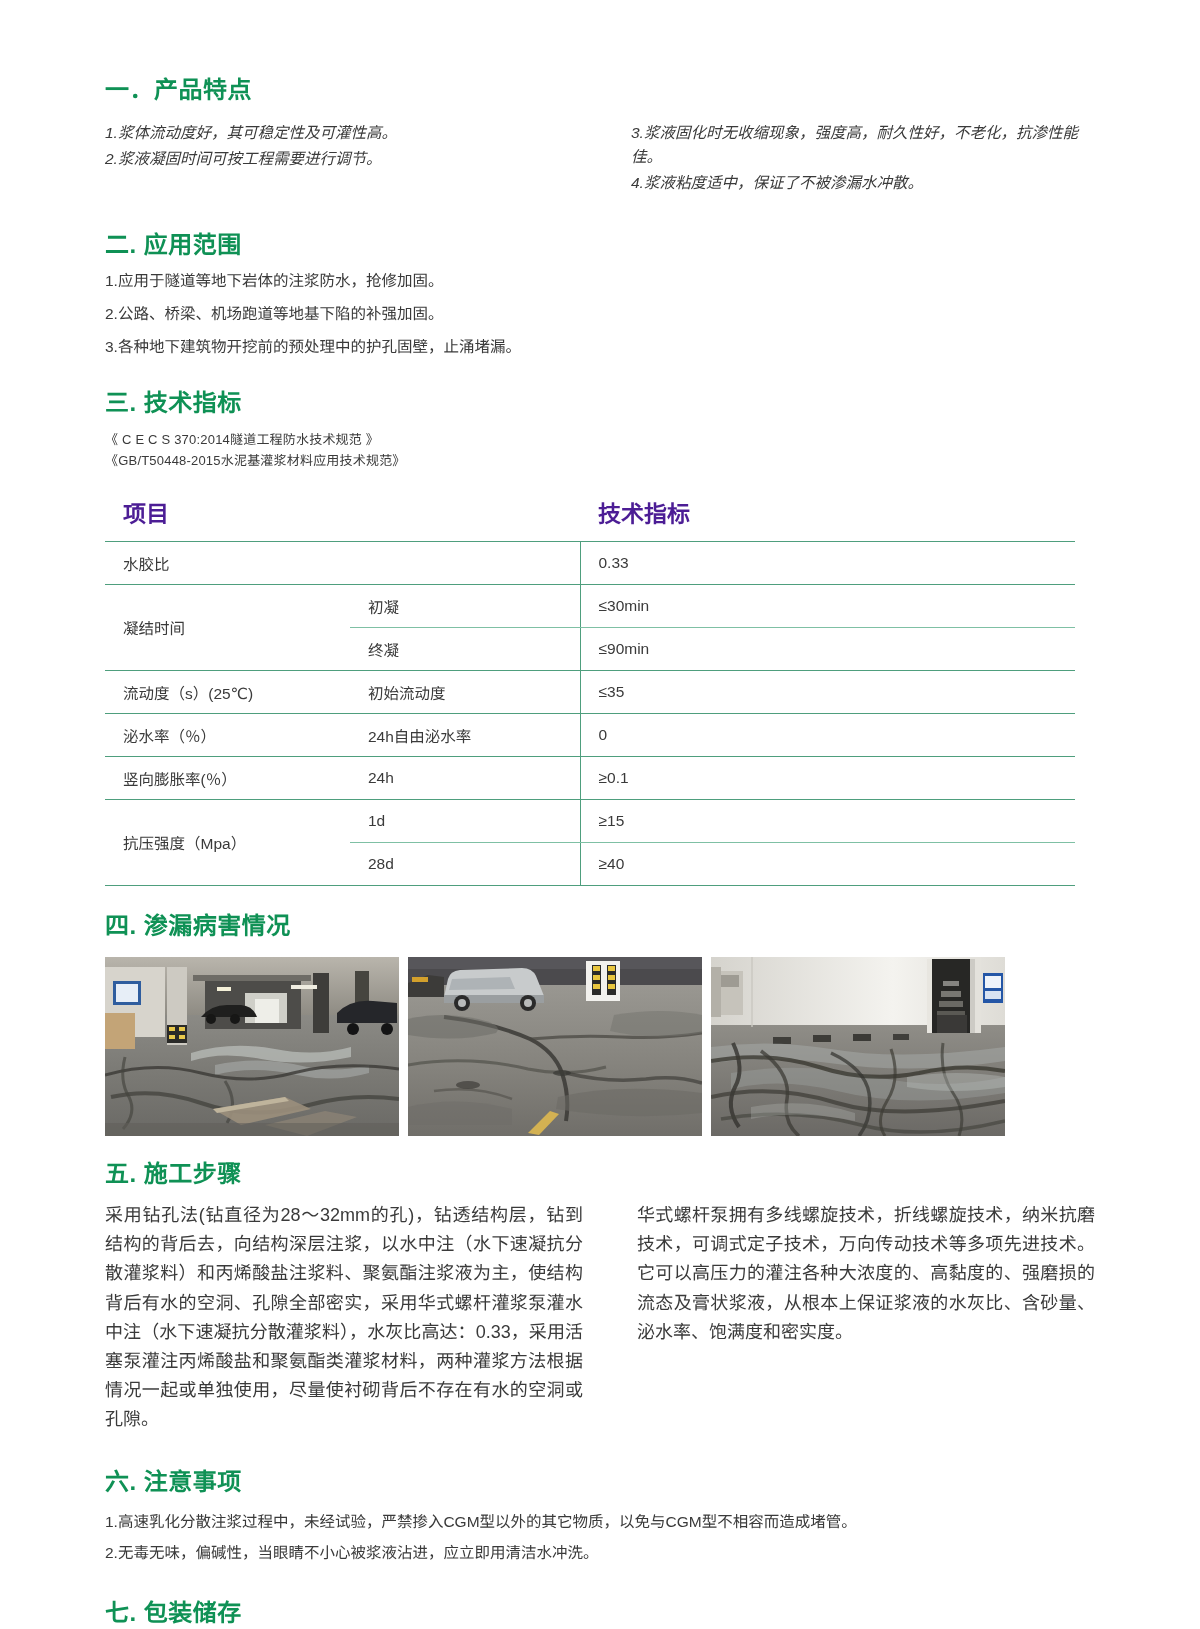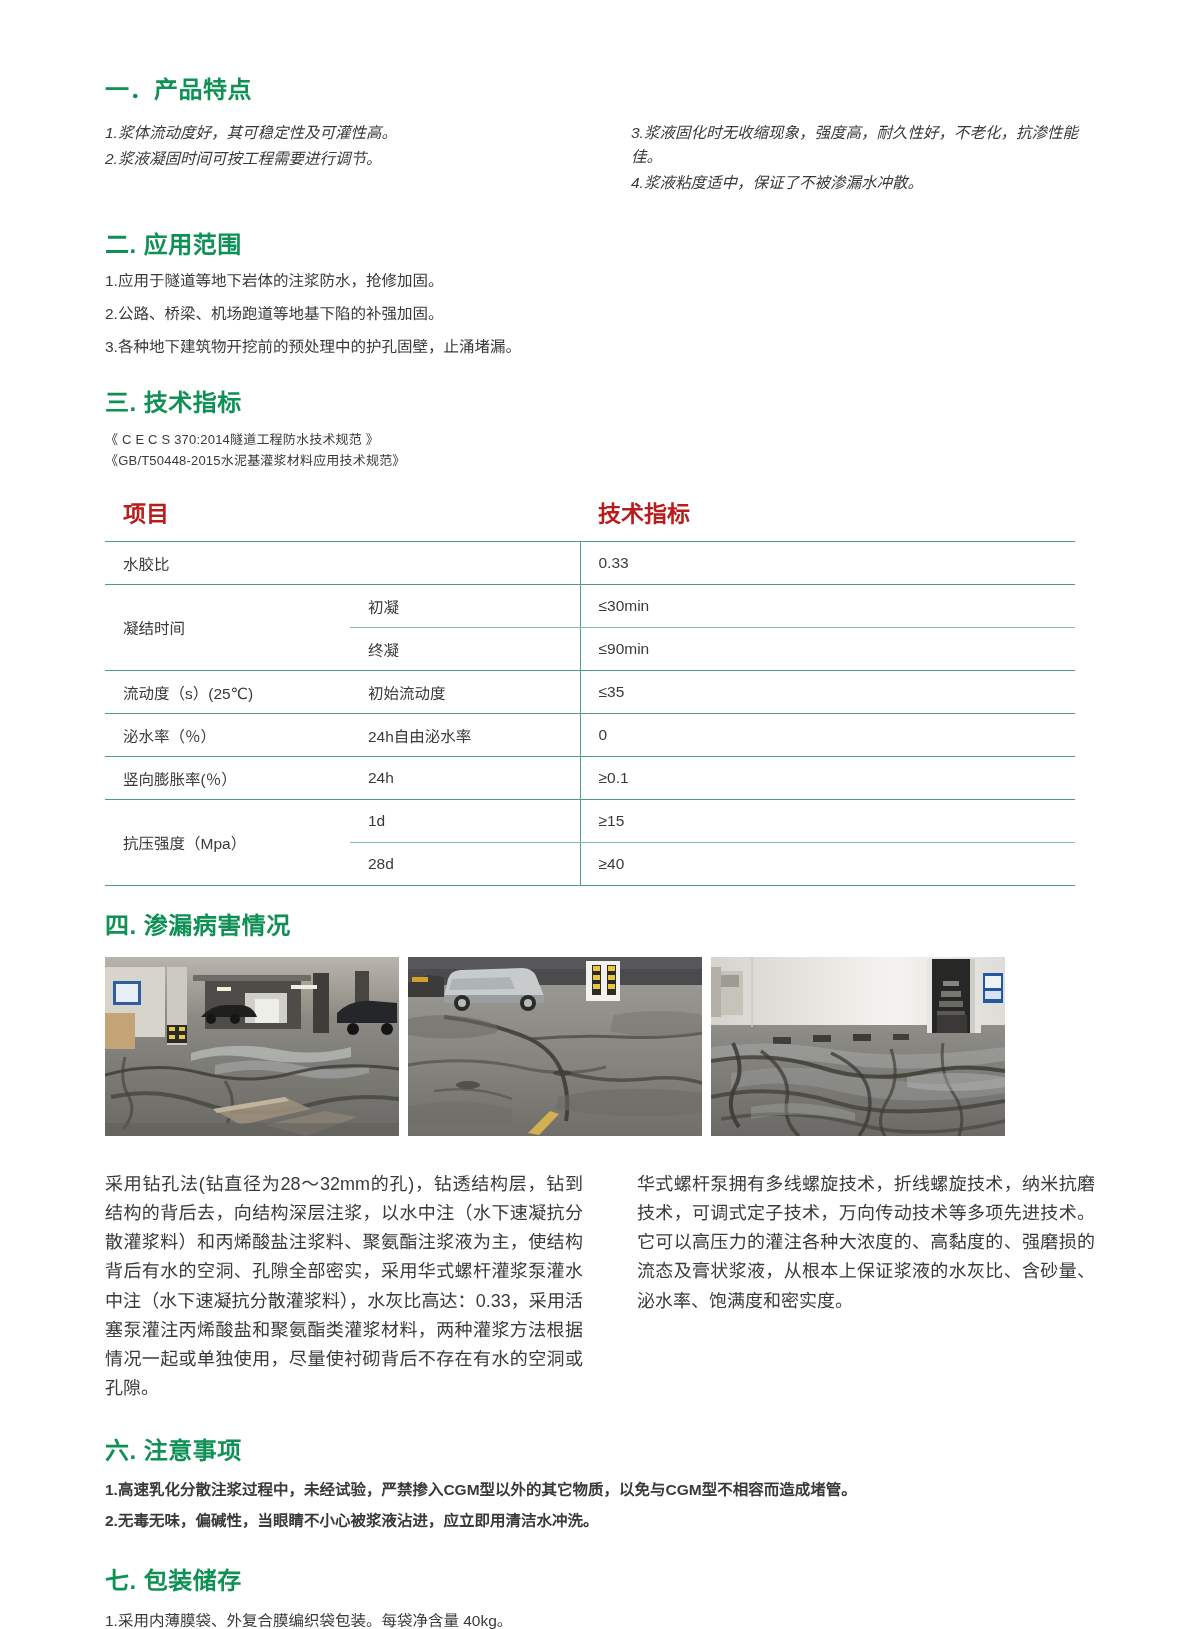--- a/index.html
+++ b/index.html
@@ -76,21 +76,21 @@
   .spec-table col.c3 { width: 495px; }
 
   .spec-table th,
   .spec-table td {
     text-align: left;
     vertical-align: middle;
     padding: 8px 0 8px 18px;
     font-weight: normal;
   }
   .spec-table thead th {
-    color: #b91c1c;
+    color: #4c1d95;
     font-size: 23px;
     font-weight: bold;
     padding-bottom: 12px;
     padding-top: 2px;
     border-bottom: 1.6px solid #4e9e7d;
   }
   .spec-table tbody td {
     border-bottom: 1.6px solid #4e9e7d;
     height: 26px;
   }
@@ -119,21 +119,21 @@
     font-size: 18px;
     line-height: 1.62;
     color: #3a3a3a;
     margin: 0;
     text-align: justify;
   }
   .sec5-body { margin-top: 12px; }
   .sec5-body .col-left { width: 478px; flex: 0 0 478px; }
   .sec5-body .col-right { padding-left: 28px; }
 
-  .notes { margin-top: 12px; font-weight: bold; }
+  .notes { margin-top: 12px; }
   .notes .body-line { margin-top: 7px; font-size: 15.5px; }
   .pack { margin-top: 12px; }
   .pack .body-line { margin-top: 7px; font-size: 15.5px; }
 </style>
 </head>
 <body>
 
 <div class="page">
 
   <div class="sec-1">
@@ -406,20 +406,21 @@
           <path d="M10 162 q72 -12 140 6 q62 16 144 -4" stroke="#403f38" stroke-width="3.5" fill="none" opacity="0.6"></path>
 
           <path d="M196 120 q50 -8 98 0 l0 10 q-52 8 -98 0 z" fill="#c4c8c5" opacity="0.35"></path>
           <path d="M40 150 q54 -10 104 6 l0 8 q-56 -12 -104 -2 z" fill="#babebb" opacity="0.3"></path>
         </svg>
       </div>
     </div>
   </div>
 
   <div class="sec-5">
+    <h2 class="section-heading">五. 施工步骤</h2>
     <div class="two-col sec5-body">
       <div class="col-left">
         <p class="para">采用钻孔法(钻直径为28～32mm的孔)，钻透结构层，钻到结构的背后去，向结构深层注浆，以水中注（水下速凝抗分散灌浆料）和丙烯酸盐注浆料、聚氨酯注浆液为主，使结构背后有水的空洞、孔隙全部密实，采用华式螺杆灌浆泵灌水中注（水下速凝抗分散灌浆料），水灰比高达：0.33，采用活塞泵灌注丙烯酸盐和聚氨酯类灌浆材料，两种灌浆方法根据情况一起或单独使用，尽量使衬砌背后不存在有水的空洞或孔隙。</p>
       </div>
       <div class="col-right">
         <p class="para">华式螺杆泵拥有多线螺旋技术，折线螺旋技术，纳米抗磨技术，可调式定子技术，万向传动技术等多项先进技术。它可以高压力的灌注各种大浓度的、高黏度的、强磨损的流态及膏状浆液，从根本上保证浆液的水灰比、含砂量、泌水率、饱满度和密实度。</p>
       </div>
     </div>
   </div>
 

